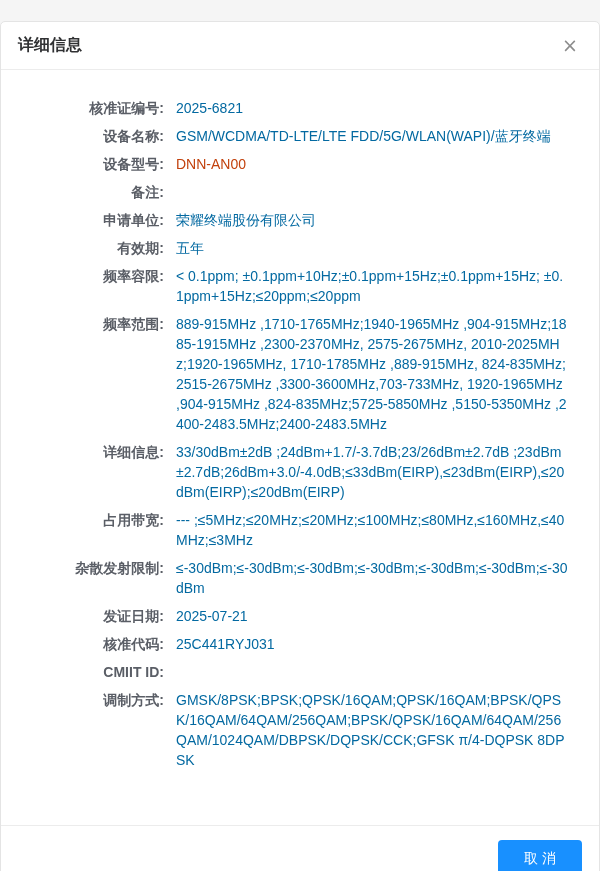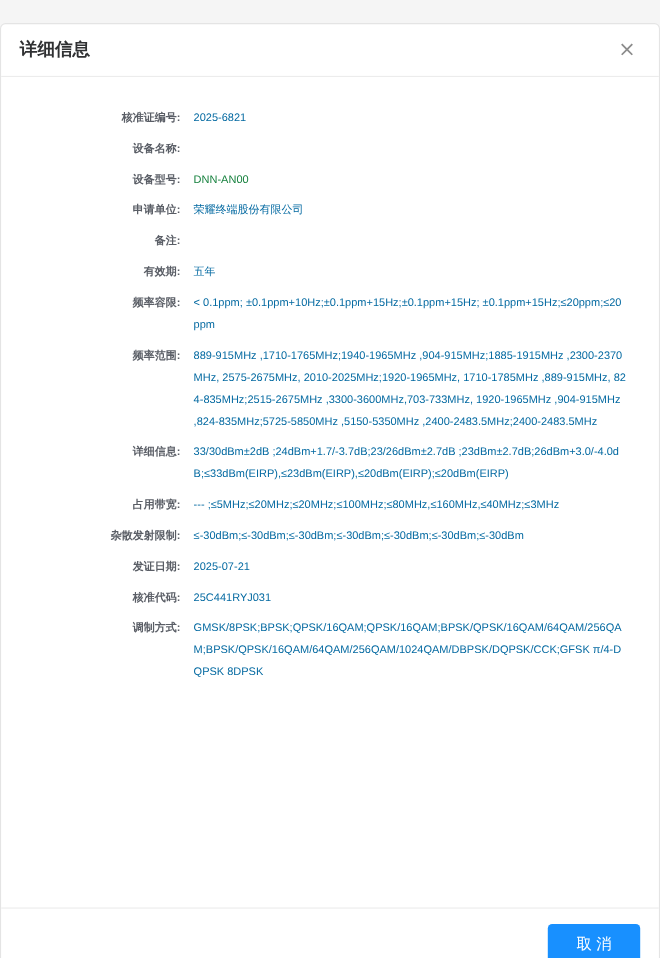--- a/index.html
+++ b/index.html
@@ -46,21 +46,21 @@
   }
   .dialog-body {
     flex: 1 1 auto;
     overflow: hidden;
     padding: 28px 30px 0 30px;
   }
   .field-row {
     display: flex;
     align-items: flex-start;
     margin-bottom: 8px;
-    font-size: 10px;
+    font-size: 14px;
     line-height: 20px;
   }
   .field-label {
     flex: 0 0 133px;
     width: 133px;
     text-align: right;
     color: #5a5e66;
     font-weight: 700;
     margin-right: 12px;
   }
@@ -109,32 +109,33 @@
   </div>
 
   <div class="dialog-body">
     <div id="fields-list">
         <div class="field-row">
           <div class="field-label"><span>核准证编号:</span></div>
           <div class="field-value">2025-6821</div>
         </div>
         <div class="field-row">
           <div class="field-label"><span>设备名称:</span></div>
+          <div class="field-value">GSM/WCDMA/TD-LTE/LTE FDD/5G/WLAN(WAPI)/蓝牙终端</div>
         </div>
         <div class="field-row">
           <div class="field-label"><span>设备型号:</span></div>
-          <div class="field-value highlight" style="color: #15803d;">DNN-AN00</div>
+          <div class="field-value highlight" style="color: #c2410c;">DNN-AN00</div>
+        </div>
+        <div class="field-row">
+          <div class="field-label"><span>备注:</span></div>
+          <div class="field-value"></div>
         </div>
         <div class="field-row">
           <div class="field-label"><span>申请单位:</span></div>
           <div class="field-value">荣耀终端股份有限公司</div>
-        </div>
-        <div class="field-row">
-          <div class="field-label"><span>备注:</span></div>
-          <div class="field-value"></div>
         </div>
         <div class="field-row">
           <div class="field-label"><span>有效期:</span></div>
           <div class="field-value">五年</div>
         </div>
         <div class="field-row">
           <div class="field-label"><span>频率容限:</span></div>
           <div class="field-value">&lt; 0.1ppm; ±0.1ppm+10Hz;±0.1ppm+15Hz;±0.1ppm+15Hz; ±0.1ppm+15Hz;≤20ppm;≤20ppm</div>
         </div>
         <div class="field-row">
@@ -155,20 +156,24 @@
         </div>
         <div class="field-row">
           <div class="field-label"><span>发证日期:</span></div>
           <div class="field-value">2025-07-21</div>
         </div>
         <div class="field-row">
           <div class="field-label"><span>核准代码:</span></div>
           <div class="field-value">25C441RYJ031</div>
         </div>
         <div class="field-row">
+          <div class="field-label"><span>CMIIT ID:</span></div>
+          <div class="field-value"></div>
+        </div>
+        <div class="field-row">
           <div class="field-label"><span>调制方式:</span></div>
           <div class="field-value">GMSK/8PSK;BPSK;QPSK/16QAM;QPSK/16QAM;BPSK/QPSK/16QAM/64QAM/256QAM;BPSK/QPSK/16QAM/64QAM/256QAM/1024QAM/DBPSK/DQPSK/CCK;GFSK π/4-DQPSK 8DPSK</div>
         </div>
       </div>
   </div>
 
   <div class="dialog-footer">
     <button class="cancel-btn" style="background: rgb(24, 144, 255);">取 消</button>
   </div>
 </div>

